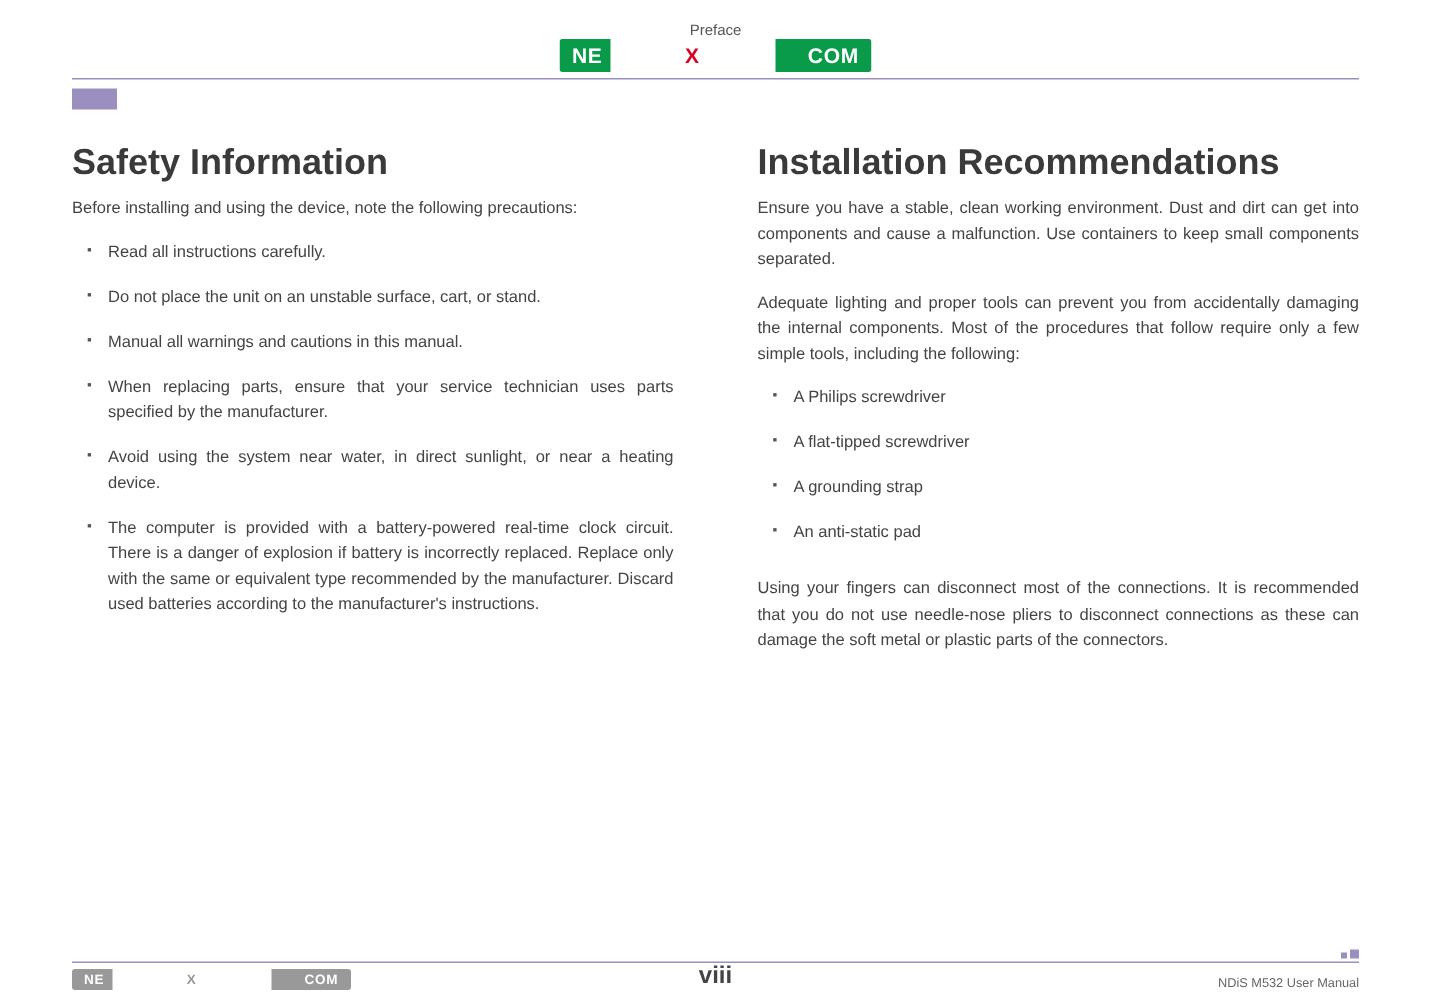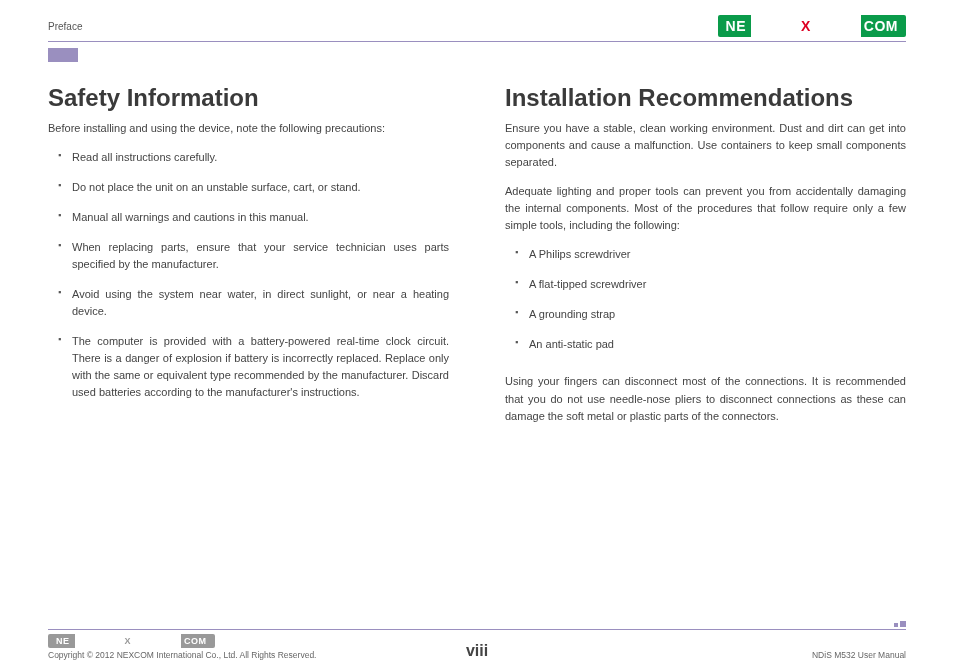--- a/index.html
+++ b/index.html
@@ -9,37 +9,38 @@
       height: 672px;
       background: #fff;
       position: relative;
       color: #333;
     }
     .header {
       display: flex;
       justify-content: space-between;
       align-items: center;
       padding: 15px 48px 4px 48px;
+      flex-direction: column;
     }
     .header-label { font-size: 10px; color: #555; }
     .logo {
       display: inline-flex;
       align-items: stretch;
       height: 22px;
       border-radius: 2px;
       overflow: hidden;
       font-weight: 800;
       font-size: 14px;
       color: #fff;
       letter-spacing: 0.5px;
       gap: 48px;
     }
     .logo .seg1 { background:#0a9b4a; padding:3px 5px 3px 8px; display:flex; align-items:center; }
     .logo .x { background:#fff; color:#d02; padding:3px 2px; display:flex; align-items:center; font-weight:900; }
-    .logo .seg2 { background:#0a9b4a; padding:3px 8px 3px 3px; display:flex; align-items:center; }
+    .logo .seg2 { background:#0a9b4a; padding:3px 8px 3px 22px; display:flex; align-items:center; }
     .logo-foot .seg1, .logo-foot .seg2 { background:#999; }
     .logo-foot .x { color:#999; }
 
     .hr-top { height:1px; background:#9a8fbf; margin:0 48px; }
     .tab-mark { width:30px; height:14px; background:#9a8fbf; margin-left:48px; margin-top:6px; }
 
     .content {
       display:flex;
       gap: 56px;
       padding: 22px 48px 0 48px;
@@ -114,18 +115,17 @@
     <span class="mark-sq"></span>
   </div>
   <div class="hr-bot"></div>
   <div class="footer-row">
     <div class="footer-left">
       <span class="logo logo-foot">
         <span class="seg1">NE</span>
         <span class="x">X</span>
         <span class="seg2">COM</span>
       </span>
-      <span>Copyright © 2012 NEXCOM International Co., Ltd. All Rights Reserved.</span>
     </div>
     <span class="footer-center">viii</span>
     <span>NDiS M532 User Manual</span>
   </div>
 </div>
 
 </body></html>

